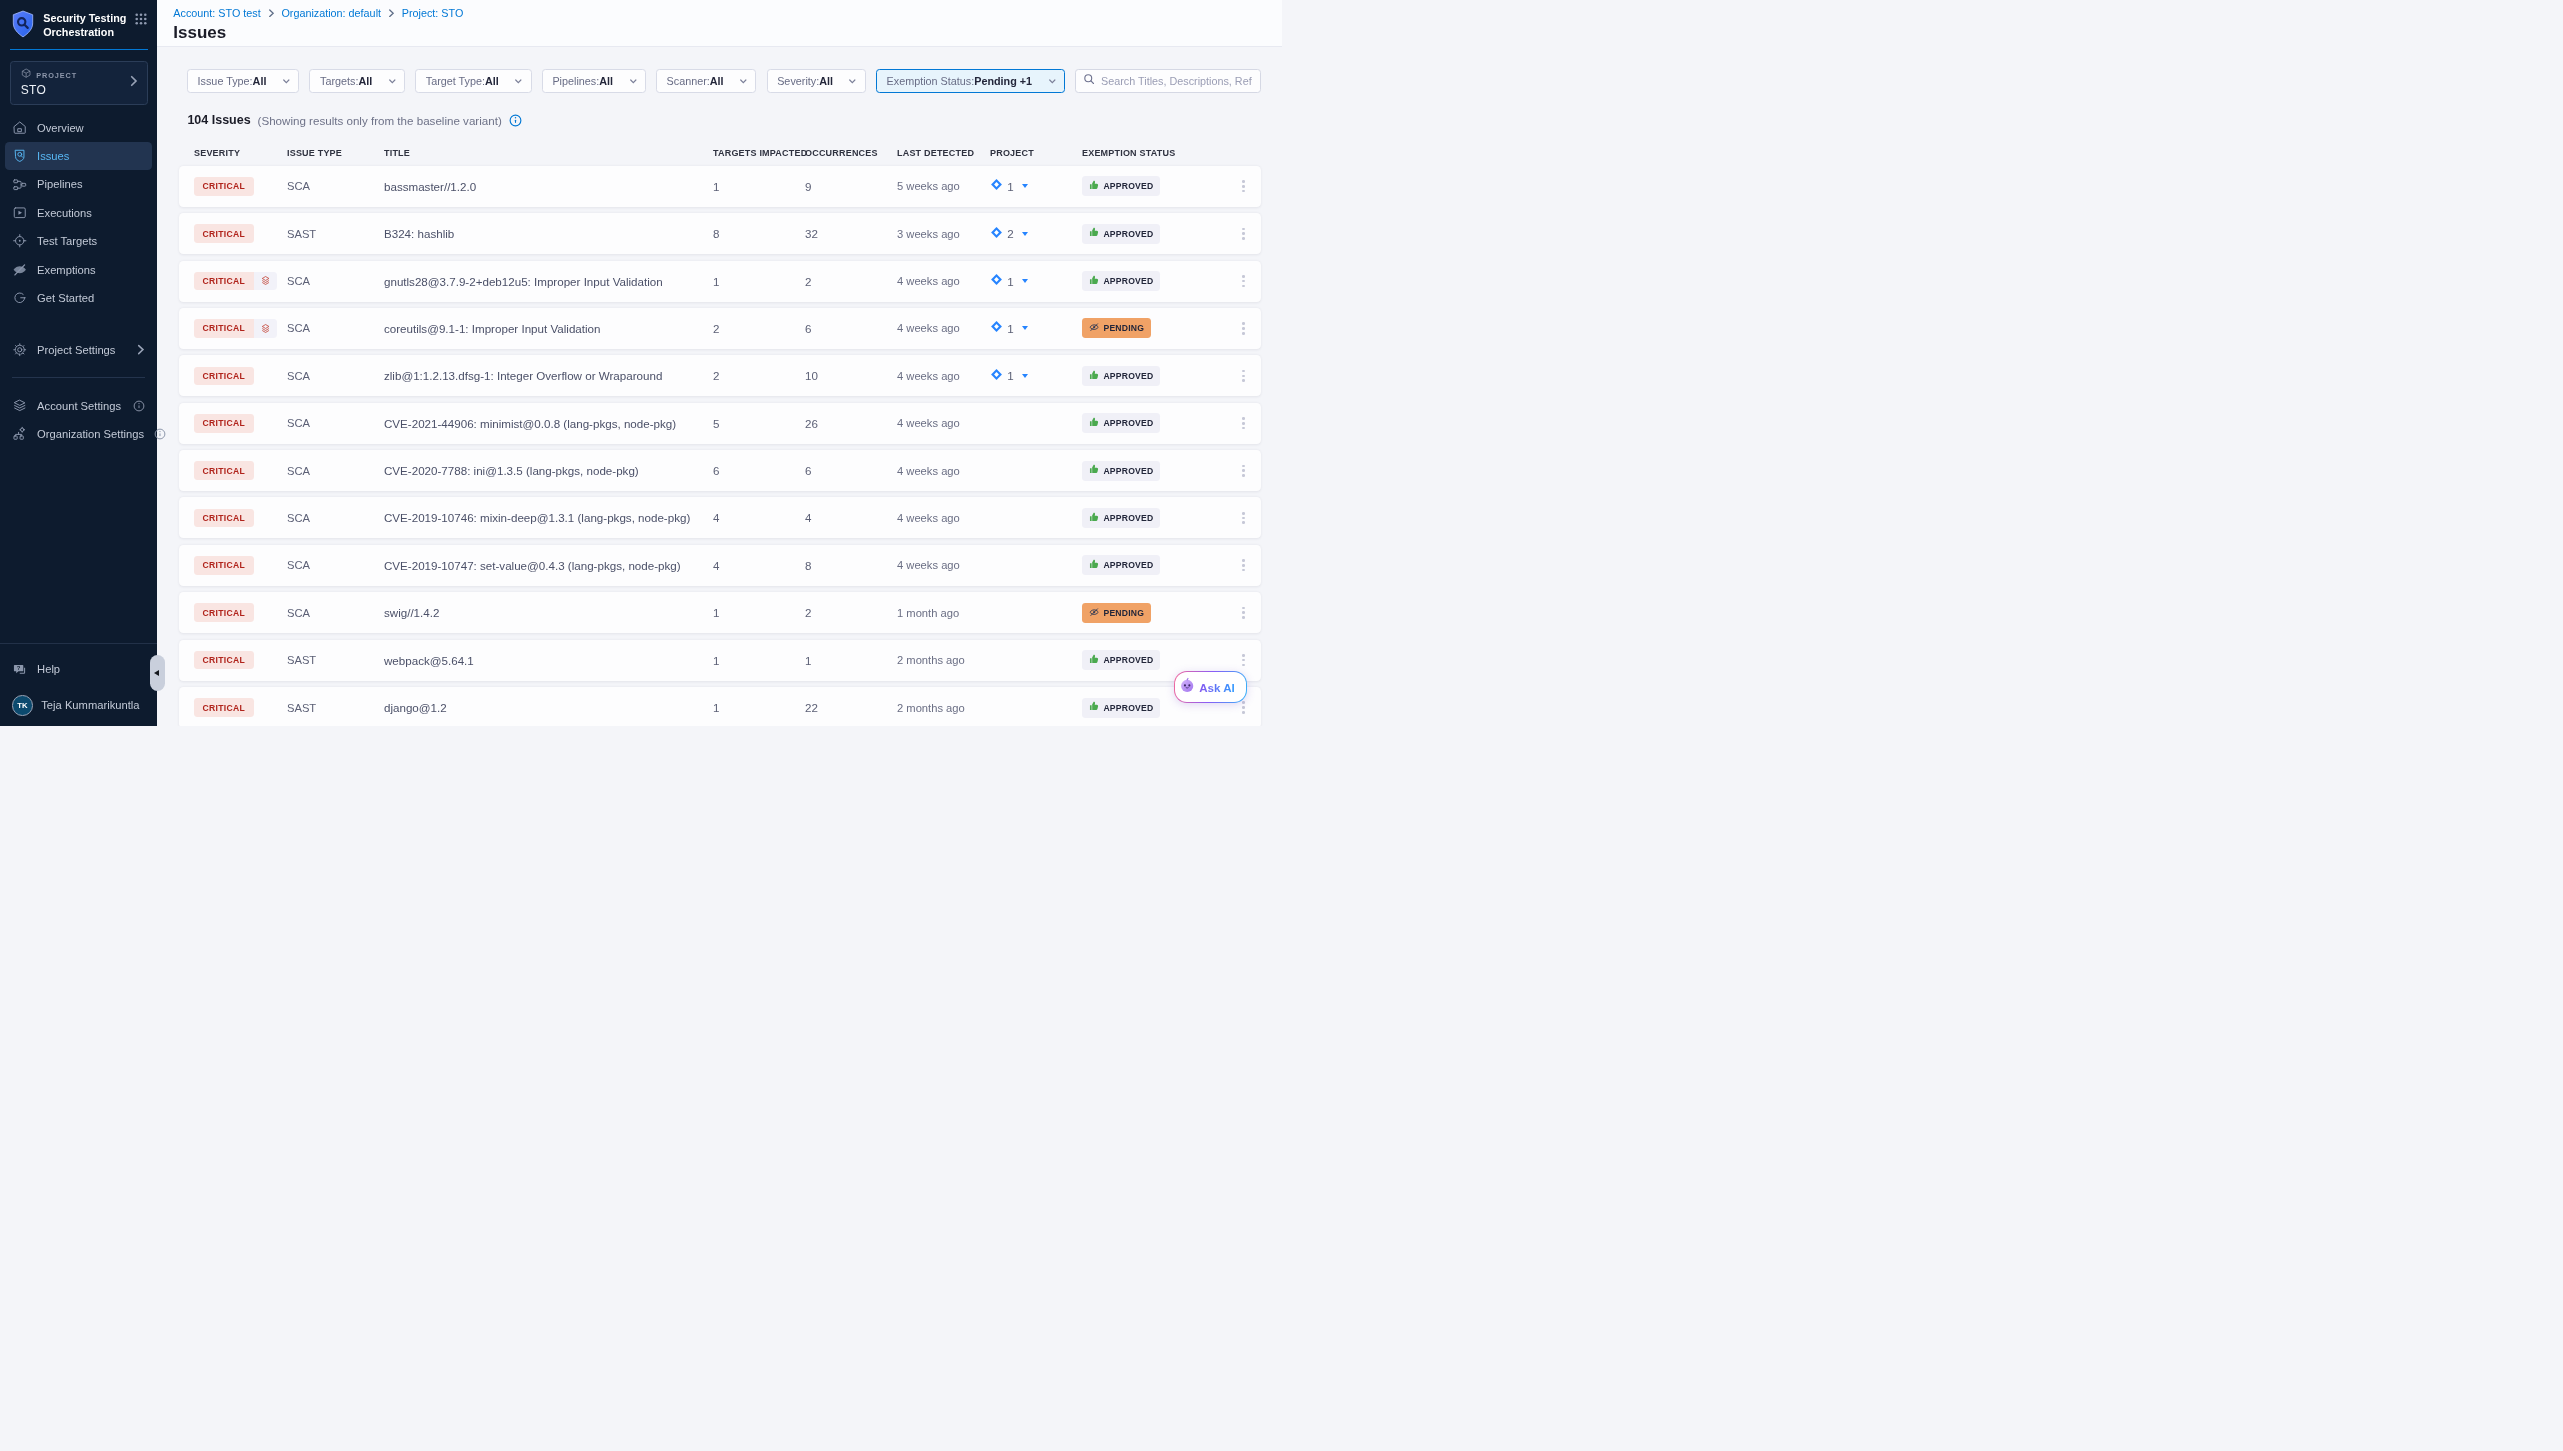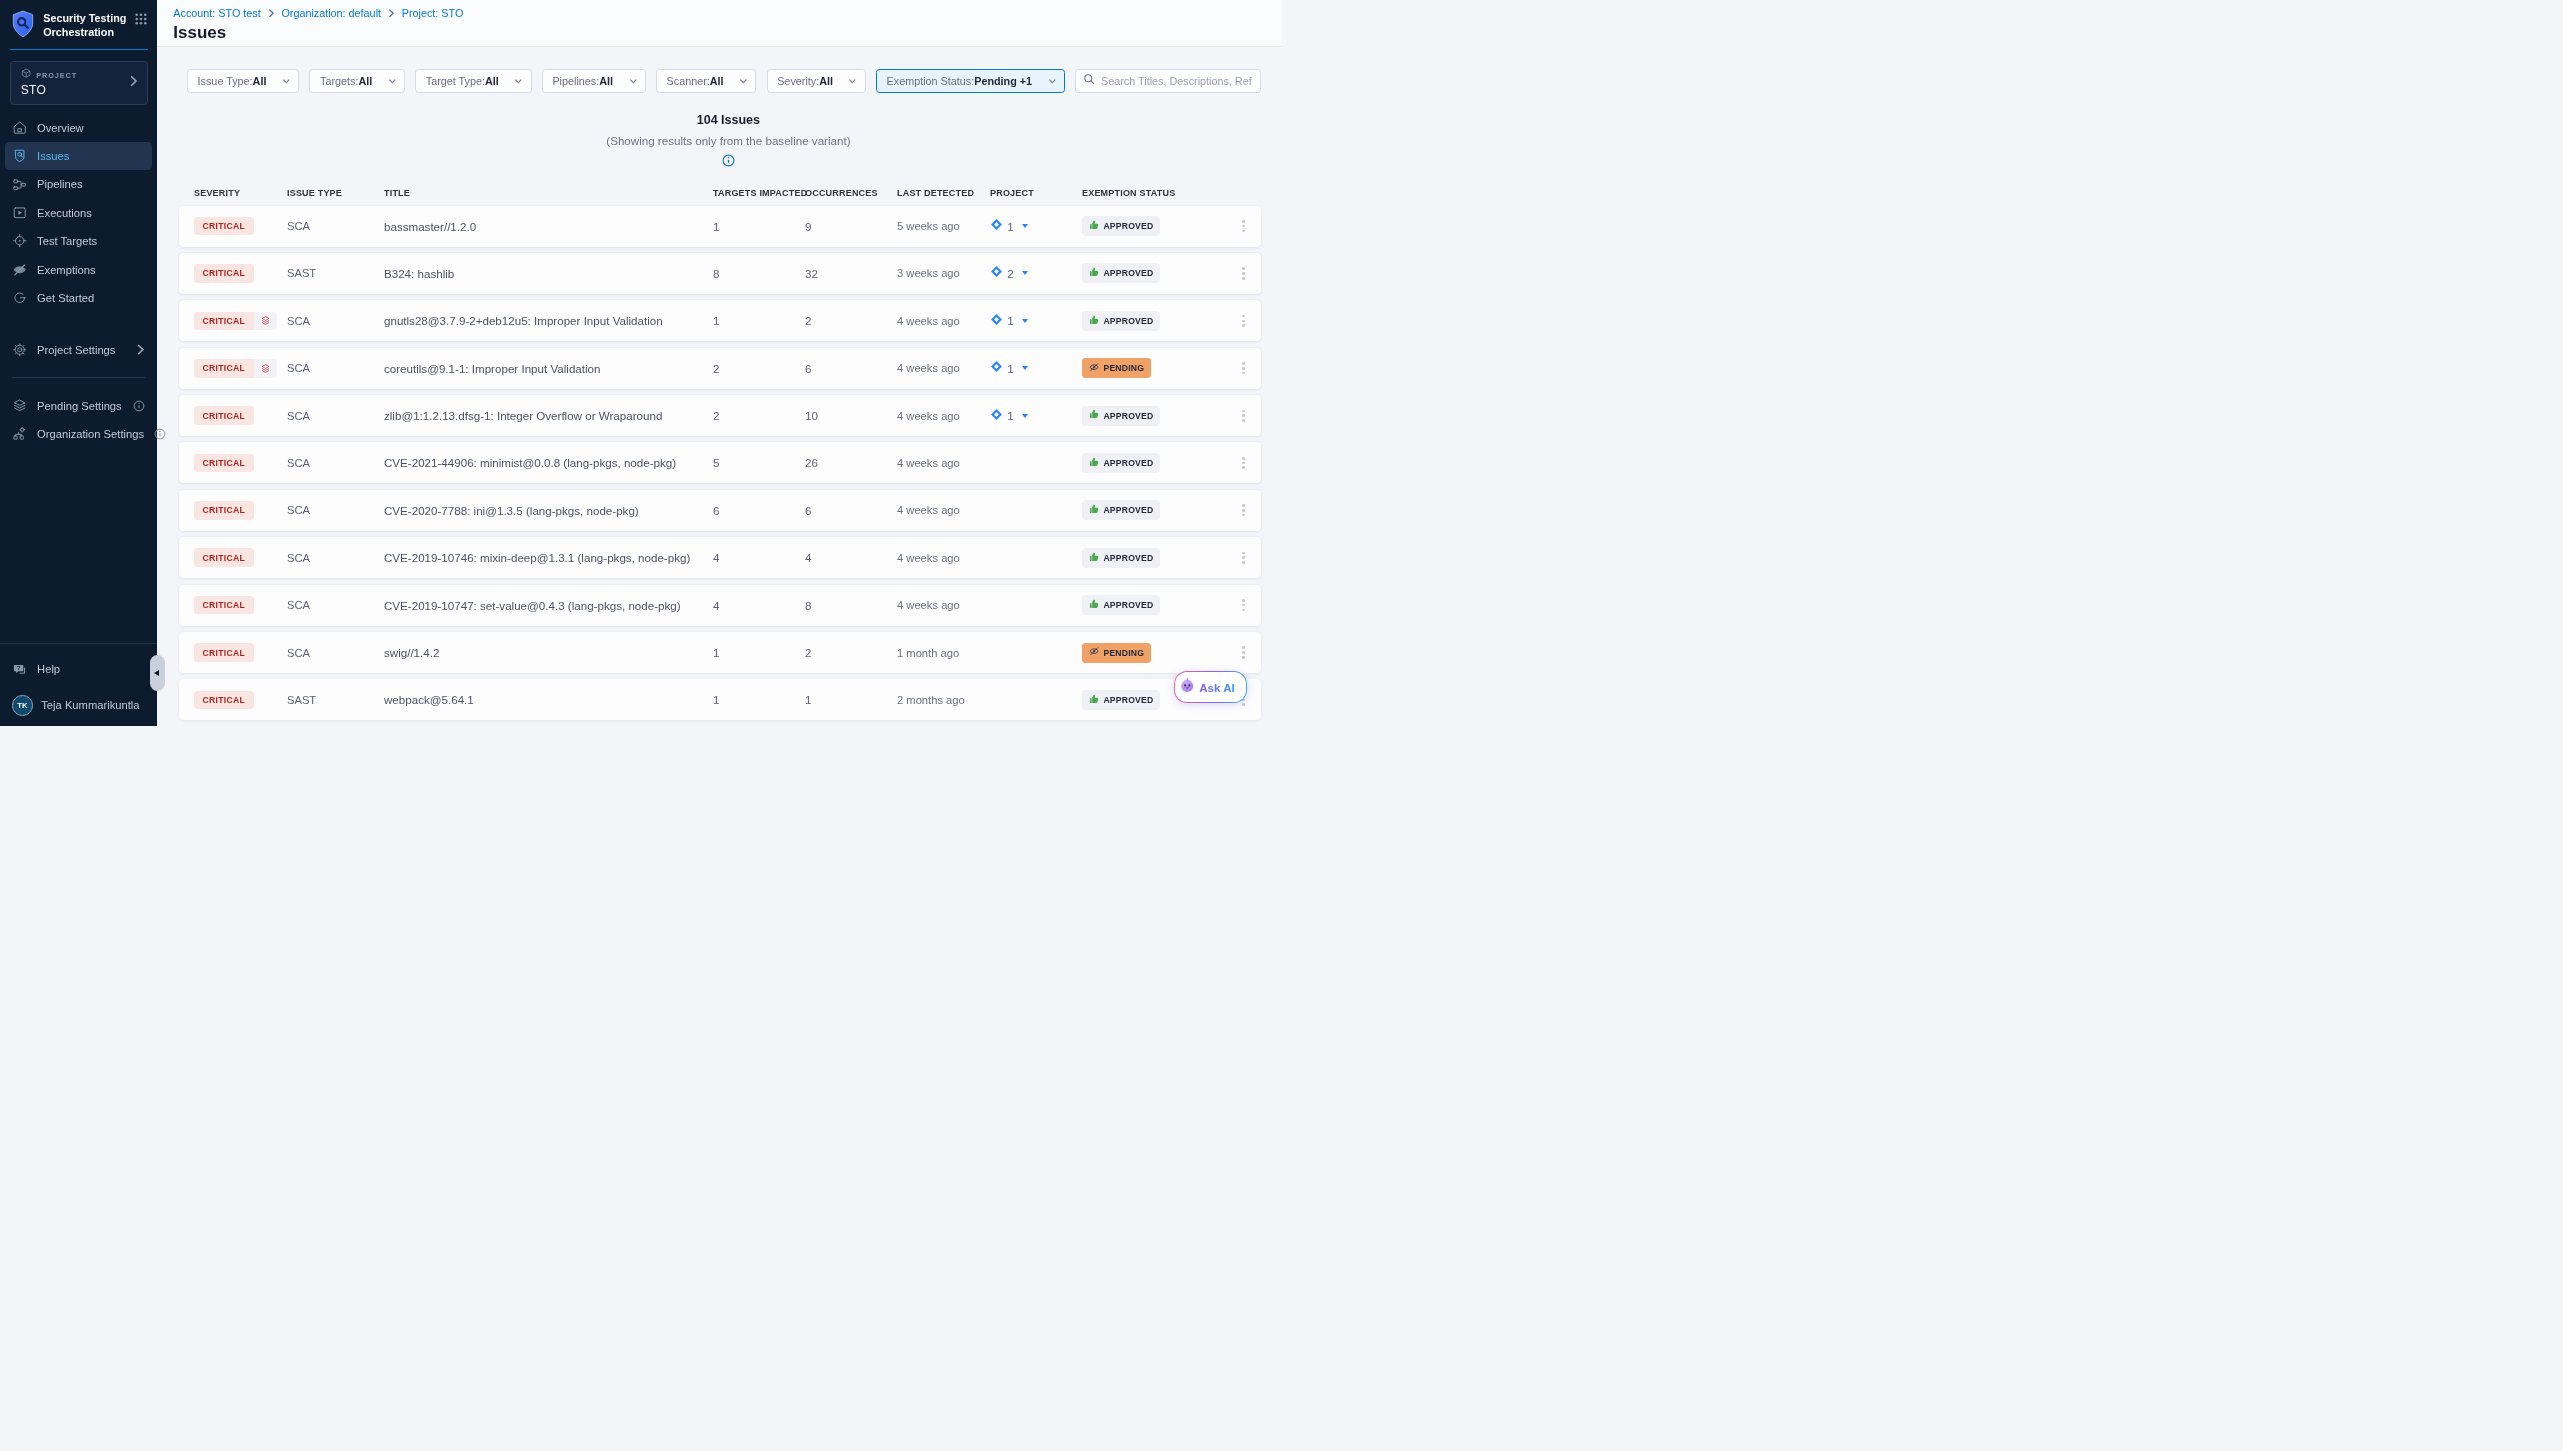--- a/index.html
+++ b/index.html
@@ -62,21 +62,21 @@
     font-size:10.8px; color:#686c85; cursor:pointer; white-space:nowrap; }
   .filter-btn b { color:#23263a; font-weight:700; margin-left:0; }
   .filter-btn .chev { margin-left:15.5px; display:flex; }
   .filter-btn.active { border-color:#0278d5; background:#e7f4fc; }
   .search-box { margin-left:auto; width:205px; height:24px; border:0.9px solid #d5d8e4; border-radius:3.4px;
     background:#fdfdfe; display:flex; align-items:center; padding:0 6.9px; gap:6px; }
   .search-box input { border:0; outline:0; background:transparent; flex:1; font-size:10.8px;
     color:#33354a; font-family:"Liberation Sans",sans-serif; }
   .search-box input::placeholder { color:#9a9db4; }
 
-  .count-line { margin-top:20.6px; display:flex; align-items:center; gap:6.9px; margin-left:16px;flex-direction:column; }
+  .count-line { margin-top:20.6px; display:flex; align-items:center; gap:6.9px; margin-left:8px; }
   .count-bold { font-size:12.5px; font-weight:700; color:#1b1c28; }
   .count-note { font-size:11.6px; color:#6e7288; }
   .count-line .info { display:flex; cursor:pointer; }
 
   .grid-cols { display:grid; grid-template-columns:93px 97px 329px 92px 92px 93px 92px 144px 1fr;
     align-items:center; padding-left:14.6px; }
   .thead { margin-top:20.6px; width:1082px; font-size:9px; font-weight:700; color:#2f3240;
     letter-spacing:0.2px; }
   .thead .th { white-space:nowrap; }
 
@@ -277,21 +277,21 @@
   </div>
 <div class="side-divider"></div>
   <div class="nav-item">
     <span class="ni">
             <svg viewBox="0 0 24 24" fill="none" stroke="currentColor" stroke-width="1.5" stroke-linecap="round" stroke-linejoin="round">
               <path d="M12 3.5l8 4-8 4-8-4z"></path>
               <path d="M4 11.5l8 4 8-4"></path>
               <path d="M4 15.5l8 4 8-4"></path>
             </svg>
           </span>
-    <span class="nav-label">Pending Settings</span>
+    <span class="nav-label">Account Settings</span>
     <span class="trail">
             <svg width="12" height="12" viewBox="0 0 16 16">
               <circle cx="8" cy="8" r="6.5" stroke="#8a93a8" stroke-width="1.3" fill="none"></circle>
               <rect x="7.35" y="7" width="1.3" height="4" rx=".65" fill="#8a93a8"></rect>
               <circle cx="8" cy="4.8" r=".85" fill="#8a93a8"></circle>
             </svg>
           </span>
   </div>
 
   <div class="nav-item">

